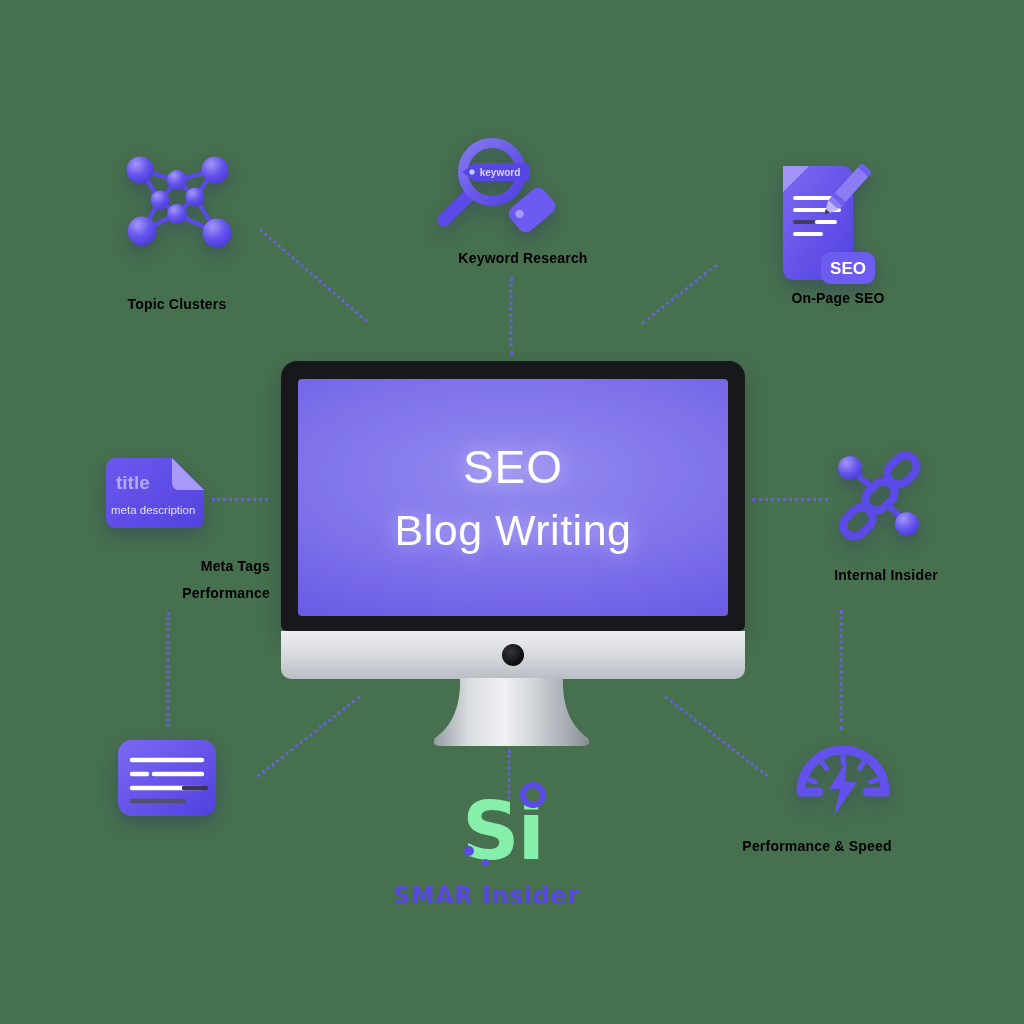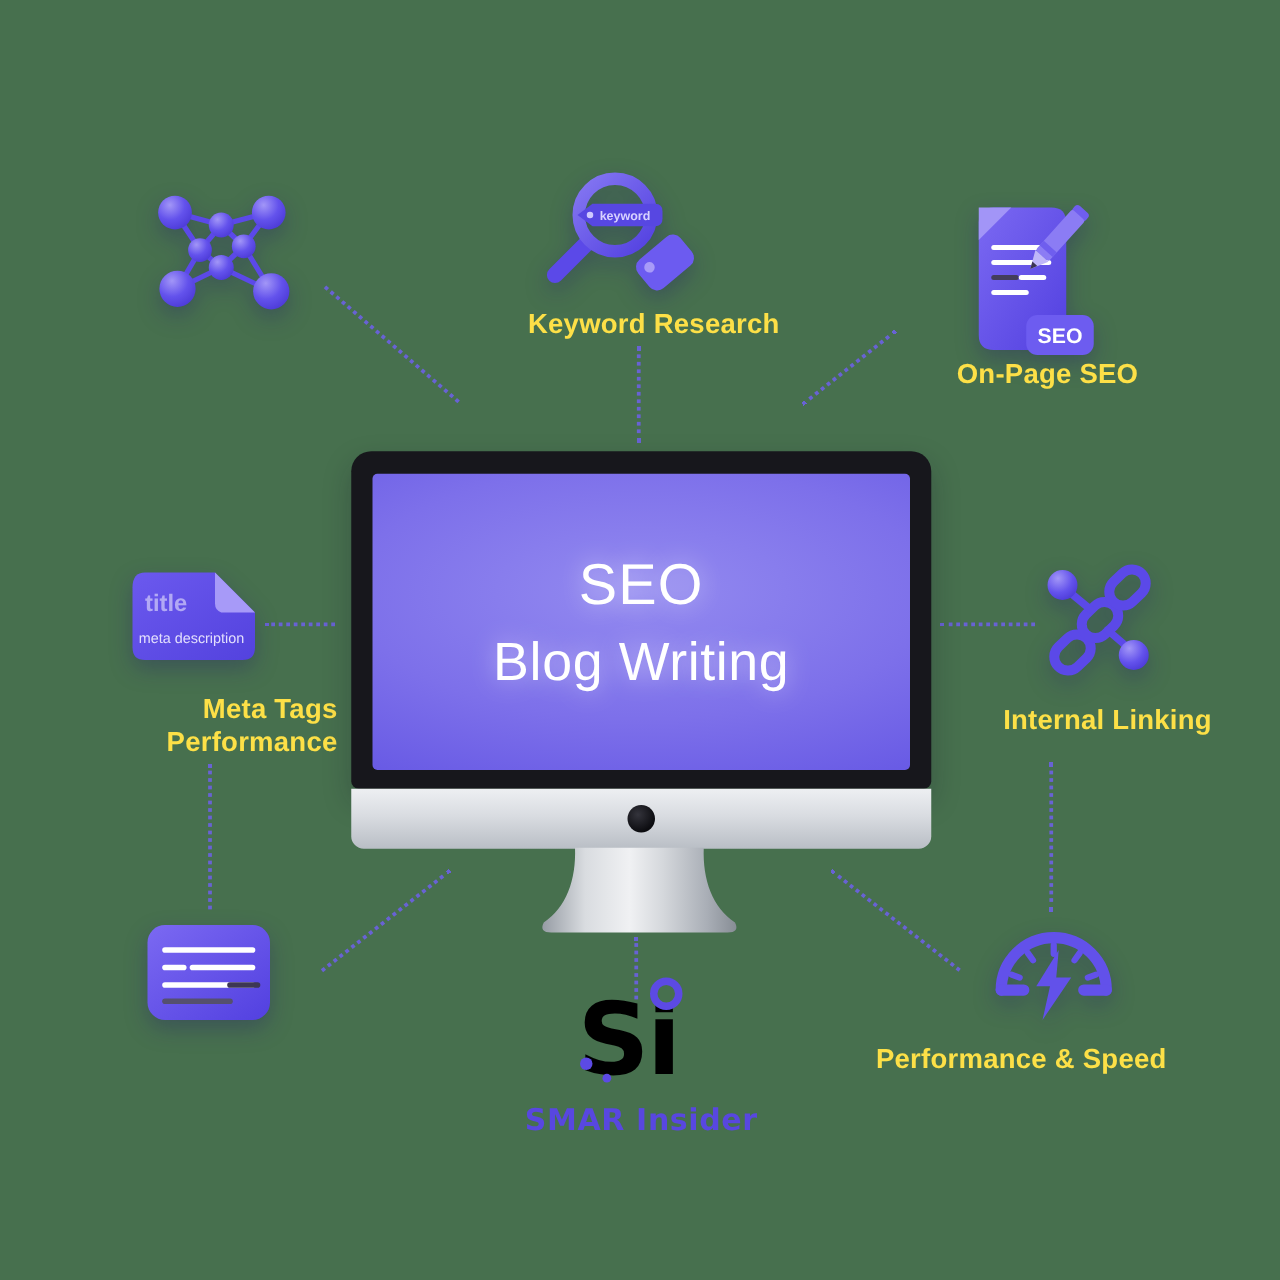--- a/index.html
+++ b/index.html
@@ -3,22 +3,22 @@
 <meta charset="utf-8">
 <style>
   html,body{margin:0;padding:0;}
   .stage{
     position:relative;width:1024px;height:1024px;overflow:hidden;
     background:#47704E;
     font-family:"Liberation Sans",sans-serif;
   }
   .icon{position:absolute;filter:drop-shadow(0 7px 9px rgba(30,15,110,.28));}
   .node-label{
-    position:absolute;text-align:center;font-weight:700;font-size:22px;
-    line-height:27px;color:#fde047;letter-spacing:.2px;
+    position:absolute;text-align:center;font-weight:700;font-size:14px;
+    line-height:27px;color:#000000;letter-spacing:.2px;
     font-family:"Liberation Sans",sans-serif;
   }
   .connector{
     position:absolute;height:0;border-top:3px dotted rgba(111,95,236,.85);
     transform-origin:0 50%;
   }
   
   .monitor{position:absolute;left:281px;top:361px;width:464px;height:400px;}
   .bezel{
     position:absolute;left:0;top:0;width:464px;height:270px;
@@ -45,29 +45,29 @@
   }
   .camera-dot{
     position:absolute;left:221px;top:13px;width:22px;height:22px;border-radius:50%;
     background:radial-gradient(circle at 38% 35%, #34343c 0%, #0c0c10 70%);
   }
   .stand{position:absolute;left:139px;top:317px;}
   
   .si-logo{position:absolute;left:462px;top:786px;width:120px;height:98px;}
   .si-text{
     position:absolute;left:0;top:0;font-family:"DejaVu Sans",sans-serif;
-    font-weight:800;font-size:80px;line-height:92px;color:#000000;letter-spacing:-2px;
+    font-weight:800;font-size:80px;line-height:92px;color:#86efac;letter-spacing:-2px;
   }
   .si-ring{
     position:absolute;left:58px;top:-4px;width:14px;height:14px;border-radius:50%;
     background:#47704E;border:6px solid #5C4AE4;
   }
   .si-dot{position:absolute;border-radius:50%;background:#5C4AE4;}
   .brand-name{
-    position:absolute;text-align:center;font-family:"DejaVu Sans",sans-serif;
+    position:absolute;text-align:left;font-family:"DejaVu Sans",sans-serif;
     font-weight:800;font-size:24px;color:#5847E0;letter-spacing:.5px;
   }
 </style>
 </head>
 <body>
 
 <div class="stage">
 
   <div class="connector" style="left:260px;top:228px;width:141px;transform:rotate(40.7deg);"></div>
   <div class="connector" style="left:511px;top:275px;width:78px;transform:rotate(90deg);"></div>
@@ -104,20 +104,21 @@
     </g>
     <circle cx="20" cy="20" r="13.5" fill="url(#sphg)"></circle>
       <circle cx="95" cy="20" r="13.5" fill="url(#sphg)"></circle>
     <circle cx="22" cy="81" r="14.5" fill="url(#sphg)"></circle>
       <circle cx="97" cy="83" r="14.5" fill="url(#sphg)"></circle>
     <circle cx="57" cy="30" r="10" fill="url(#sphg)"></circle>
       <circle cx="40" cy="50" r="9.5" fill="url(#sphg)"></circle>
     <circle cx="75" cy="47" r="9.5" fill="url(#sphg)"></circle>
       <circle cx="57" cy="64" r="10" fill="url(#sphg)"></circle>
   </svg>
+  <div class="node-label" style="left:57px;top:291px;width:240px;">Topic Clusters</div>
 
   <svg class="icon" style="left:428px;top:128px;" width="140" height="118" viewBox="0 0 140 118">
     <defs>
       <linearGradient id="krg" x1="0" y1="0" x2="1" y2="1">
         <stop offset="0%" stop-color="#8577F2"></stop>
           <stop offset="100%" stop-color="#5240E0"></stop>
       </linearGradient>
     </defs>
     <g transform="translate(104,82) rotate(-40)">
       <rect x="-22" y="-15" width="44" height="30" rx="8" fill="#6C5BF0"></rect>
@@ -187,21 +188,21 @@
     <g fill="none" stroke="#5B49E8" stroke-width="8">
       <rect transform="rotate(-44 30 84)" x="14" y="73" width="32" height="22" rx="11"></rect>
       <rect transform="rotate(-44 52 58)" x="36" y="47" width="32" height="22" rx="11"></rect>
       <rect transform="rotate(-44 74 32)" x="58" y="21" width="32" height="22" rx="11"></rect>
     </g>
     <line x1="28" y1="36" x2="45" y2="50" stroke="#5B49E8" stroke-width="6" stroke-linecap="round"></line>
     <line x1="72" y1="78" x2="58" y2="66" stroke="#5B49E8" stroke-width="6" stroke-linecap="round"></line>
     <circle cx="22" cy="30" r="12" fill="url(#ilg)"></circle>
     <circle cx="79" cy="86" r="12" fill="url(#ilg)"></circle>
   </svg>
-  <div class="node-label" style="left:766px;top:562px;width:240px;">Internal Linking</div>
+  <div class="node-label" style="left:766px;top:562px;width:240px;">Internal Insider</div>
 
   <svg class="icon" style="left:114px;top:736px;" width="106" height="84" viewBox="0 0 106 84">
     <defs>
       <linearGradient id="rdg" x1="0" y1="0" x2="1" y2="1">
         <stop offset="0%" stop-color="#7B69F2"></stop>
           <stop offset="100%" stop-color="#5240E0"></stop>
       </linearGradient>
     </defs>
     <rect x="4" y="4" width="98" height="76" rx="14" fill="url(#rdg)"></rect>
     <g stroke-linecap="round" stroke-width="4.5">

